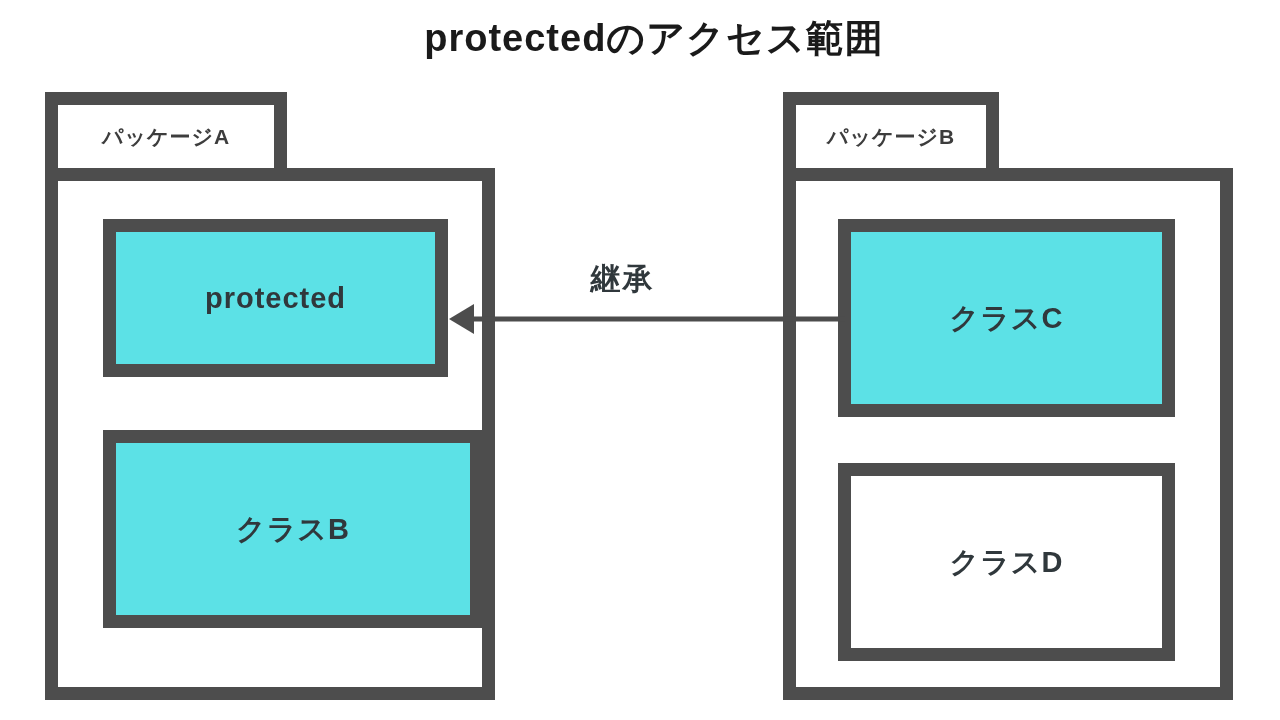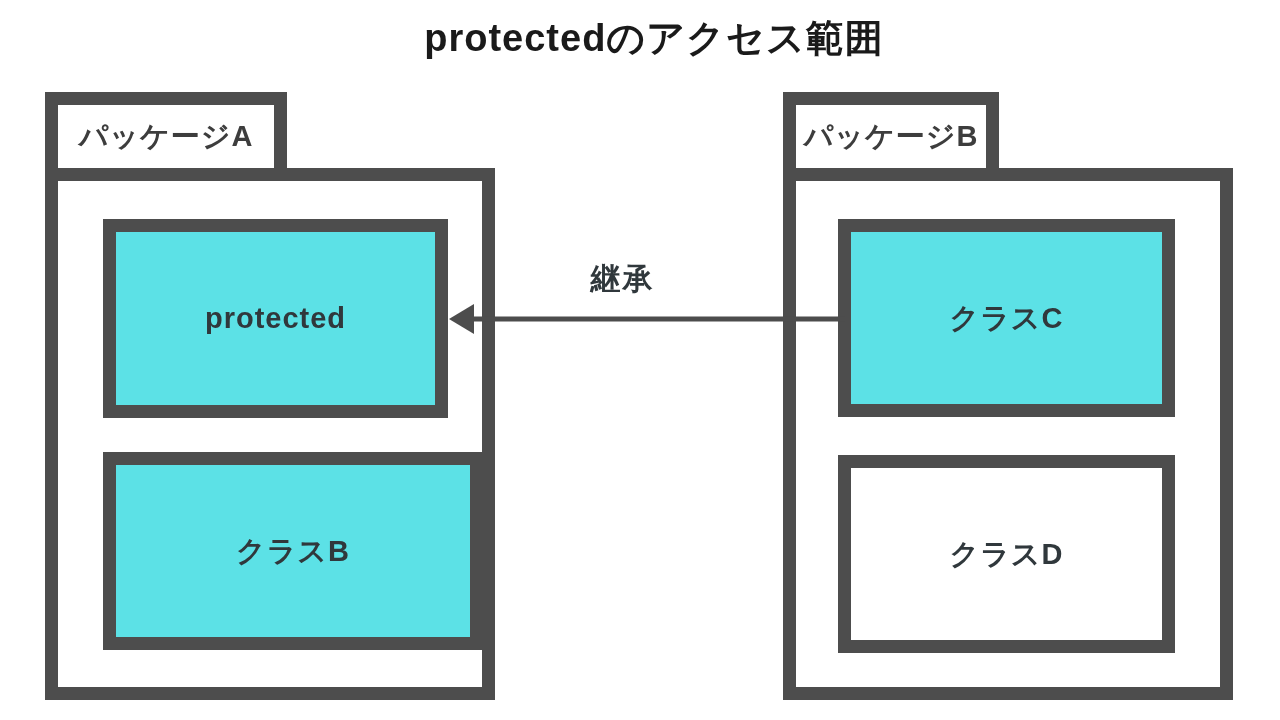--- a/index.html
+++ b/index.html
@@ -33,21 +33,21 @@
     border: 13px solid var(--border, #4d4d4d);
   }
   .pkg-tab {
     position: absolute;
     box-sizing: border-box;
     background: #ffffff;
     border: 13px solid var(--border, #4d4d4d);
     display: flex;
     align-items: center;
     justify-content: center;
-    font-size: 29px;
+    font-size: 21px;
     font-weight: bold;
     letter-spacing: 1px;
     color: var(--tab-text, #3d3d3d);
     z-index: 2;
   }
   .class-box {
     position: absolute;
     box-sizing: border-box;
     border: 13px solid var(--border, #4d4d4d);
     display: flex;
@@ -55,21 +55,21 @@
     align-items: center;
     justify-content: center;
     text-align: center;
     font-size: 29px;
     font-weight: bold;
     line-height: 1.32;
     letter-spacing: 1px;
     color: var(--label-text, #30383c);
   }
   .class-box.filled { background: var(--class-fill, #5ce1e6); }
-  .class-box.plain  { background: #ffffff; }
+  .class-box.plain  { background: #ffffff; margin-top: 8px; }
   .arrow-svg {
     position: absolute;
     left: 0; top: 0;
     z-index: 3;
     pointer-events: none;
   }
   .arrow-svg line    { stroke: var(--border, #4d4d4d); stroke-width: 5; }
   .arrow-svg polygon { fill:   var(--border, #4d4d4d); }
   .arrow-label {
     position: absolute;
@@ -89,25 +89,25 @@
 
 <div class="stage">
 
   <div class="diagram-title">protectedのアクセス範囲</div>
 
   <div class="pkg-body" style="left:45px; top:168px; width:450px; height:532px;"></div>
   <div class="pkg-tab" style="left:45px; top:92px; width:242px; height:89px;">
     <span>パッケージA</span>
   </div>
 
-  <div class="class-box filled" style="left:103px; top:219px; width:345px; height:199px; z-index:2;">
+  <div class="class-box filled" style="left:103px; top:219px; width:345px; height:158px; z-index:2;">
     <span>protected</span>
   </div>
 
-  <div class="class-box filled" style="left:103px; top:452px; width:380px; height:198px; z-index:2;">
+  <div class="class-box filled" style="left:103px; top:430px; width:380px; height:198px; z-index:2;">
     <span>クラスB</span>
   </div>
 
   <div class="pkg-body" style="left:783px; top:168px; width:450px; height:532px;"></div>
   <div class="pkg-tab" style="left:783px; top:92px; width:216px; height:89px;">
     <span>パッケージB</span>
   </div>
 
   <div class="class-box filled" style="left:838px; top:219px; width:337px; height:198px; z-index:2;">
     <span>クラスC</span>

